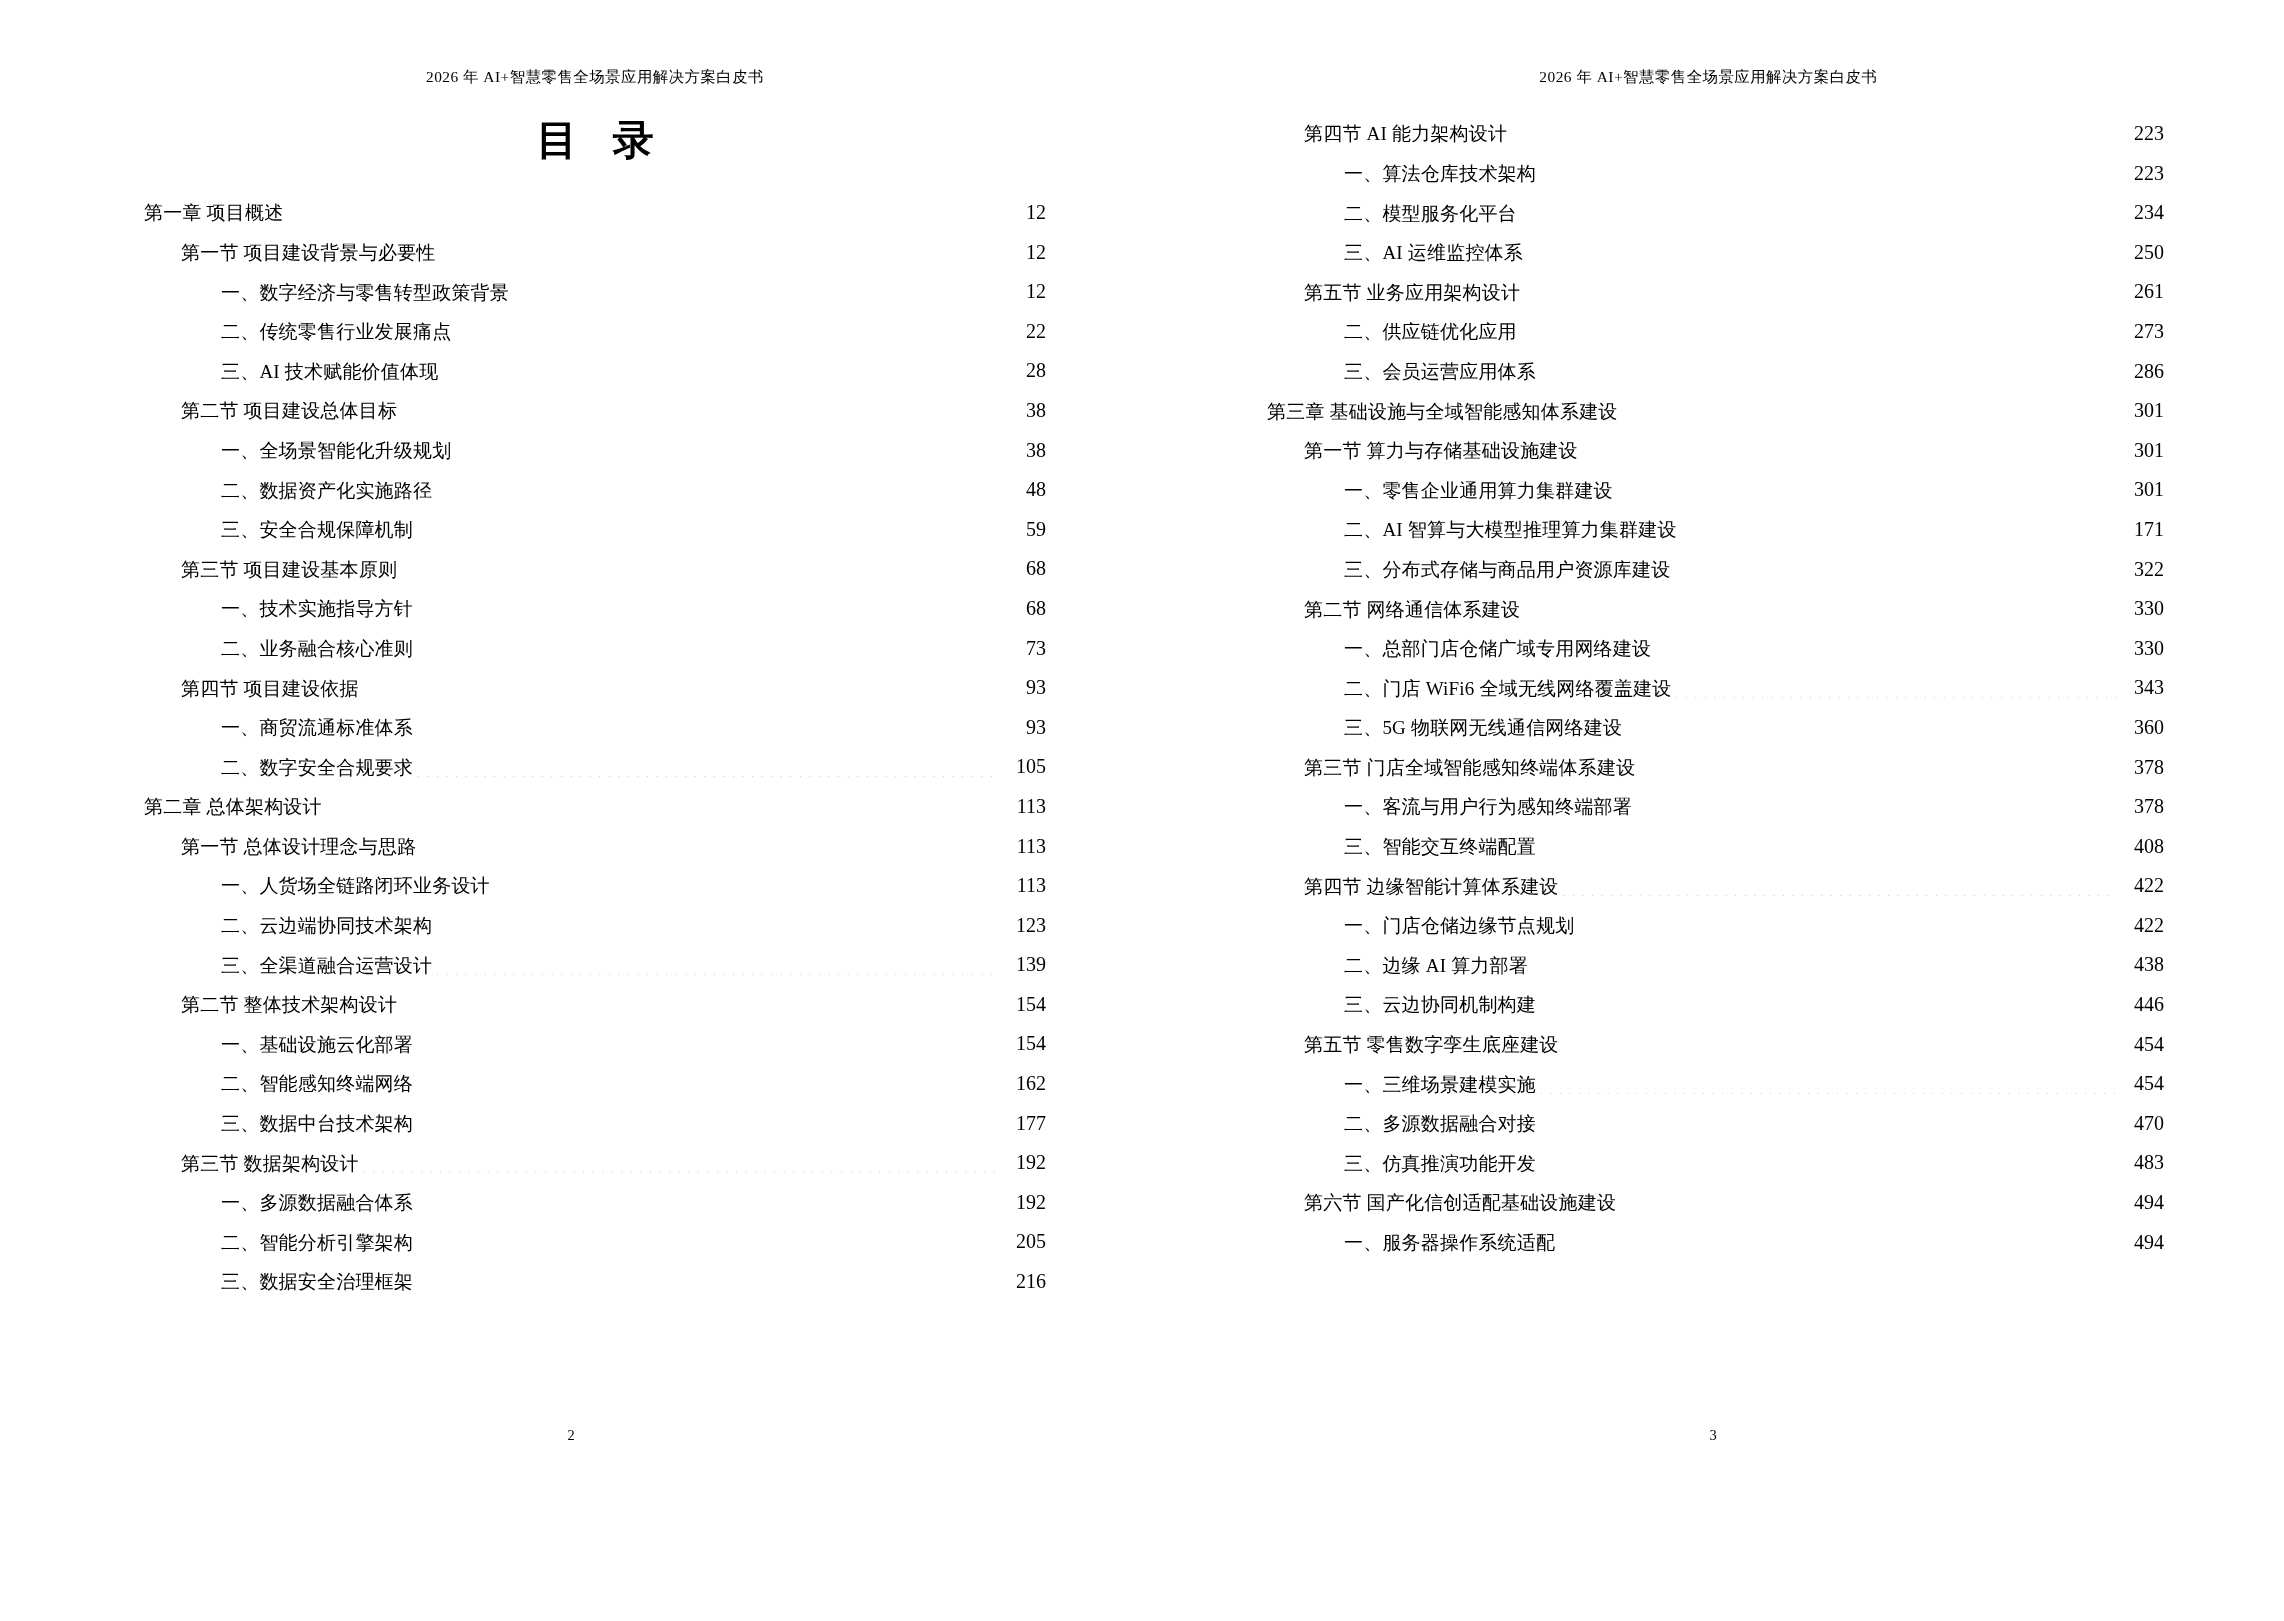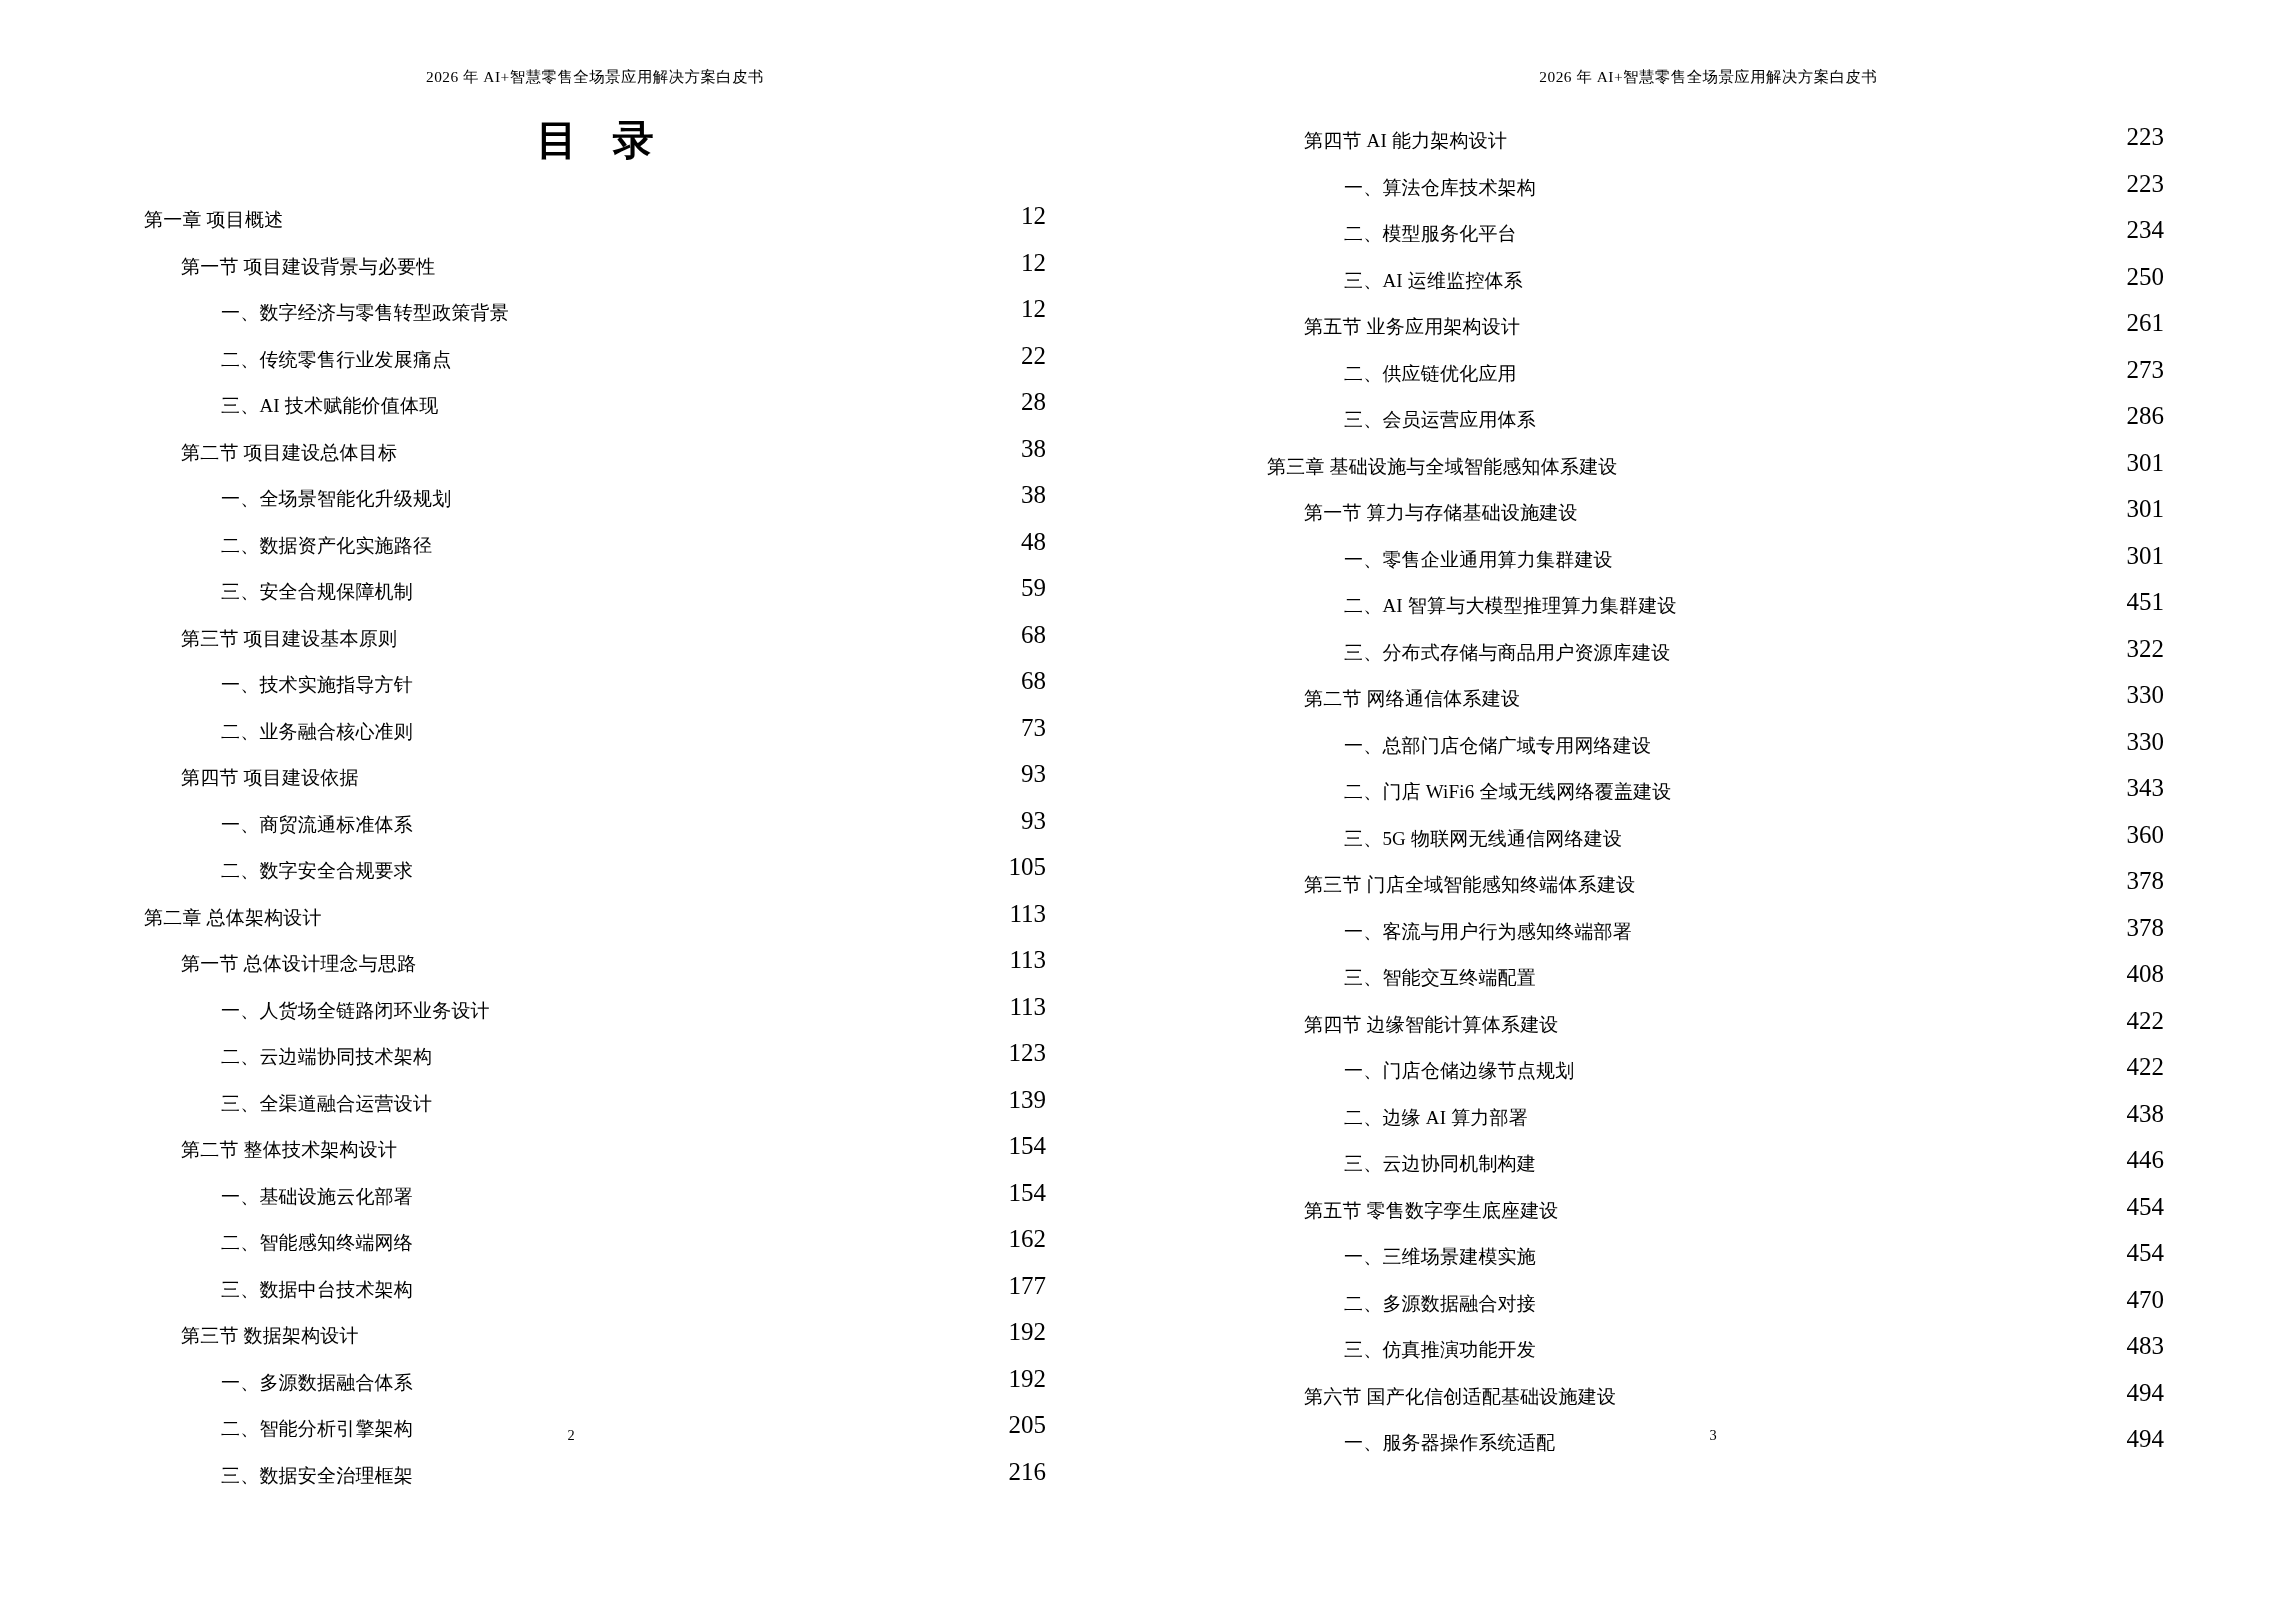--- a/index.html
+++ b/index.html
@@ -89,21 +89,21 @@
     bottom: -10.6px;
     letter-spacing: 4.8px;
     font-size: 19px;
     color: #000;
     white-space: nowrap;
   }
   .toc-page {
     flex: 0 0 auto;
     text-align: right;
     min-width: 43px;
-    font-size: 25px;
+    font-size: 20px;
   }
   
   .lvl-1 .toc-label { padding-left: 0px; }
   .lvl-2 .toc-label { padding-left: 37px; }
   .lvl-3 .toc-label { padding-left: 77px; }
 
   .page-right .lvl-1 .toc-label { padding-left: 0px; }
   .page-right .lvl-2 .toc-label { padding-left: 37px; }
   .page-right .lvl-3 .toc-label { padding-left: 77px; }
 
@@ -324,21 +324,21 @@
           <span class="toc-page">301</span>
         </li>
         <li class="toc-row lvl-3">
           <span class="toc-label">一、零售企业通用算力集群建设</span>
           <span class="leader"></span>
           <span class="toc-page">301</span>
         </li>
         <li class="toc-row lvl-3">
           <span class="toc-label">二、AI 智算与大模型推理算力集群建设</span>
           <span class="leader"></span>
-          <span class="toc-page">451</span>
+          <span class="toc-page">171</span>
         </li>
         <li class="toc-row lvl-3">
           <span class="toc-label">三、分布式存储与商品用户资源库建设</span>
           <span class="leader"></span>
           <span class="toc-page">322</span>
         </li>
         <li class="toc-row lvl-2">
           <span class="toc-label">第二节 网络通信体系建设</span>
           <span class="leader"></span>
           <span class="toc-page">330</span>

